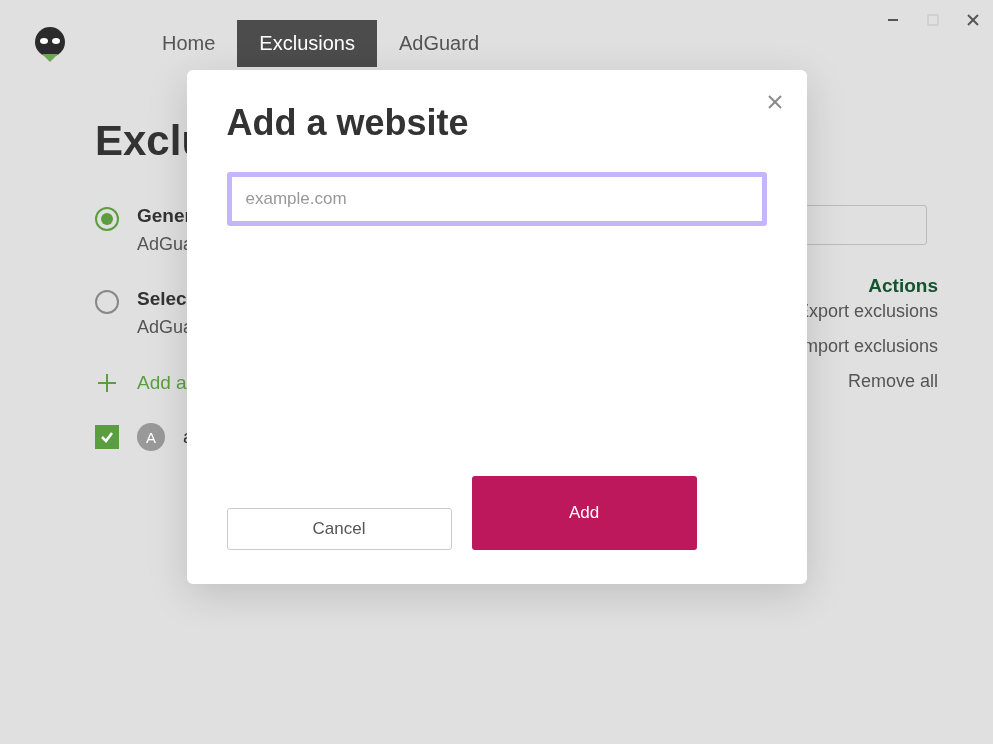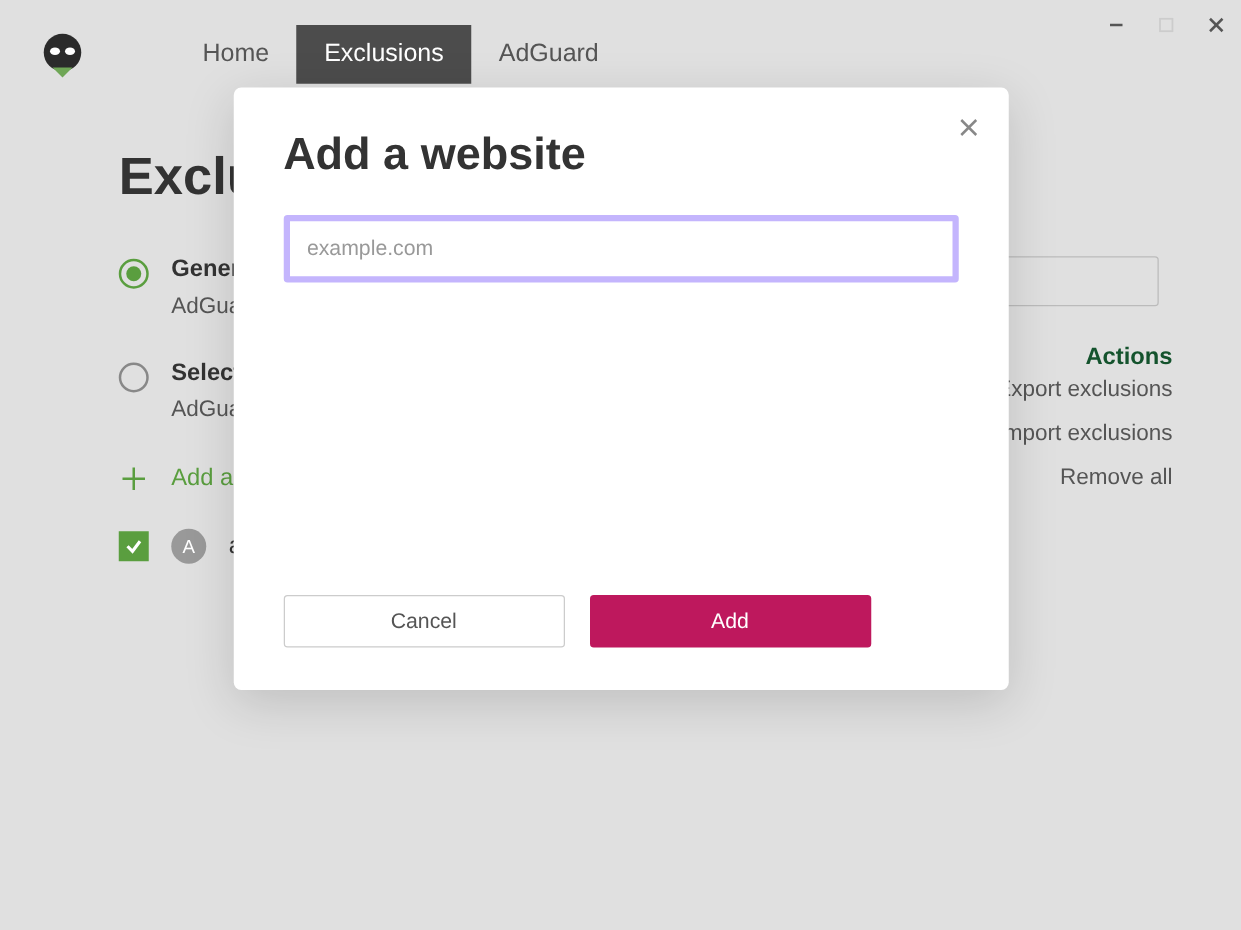--- a/index.html
+++ b/index.html
@@ -264,20 +264,21 @@
   border-radius: 3px;
   cursor: pointer;
   text-align: center;
   border: none;
 }
 .btn-cancel {
   background: #fff;
   border: 1px solid #ccc;
   color: #555;
   max-width: 225px;
+  margin-top: 32px;
 }
 .btn-add {
   background: #be185d;
   color: #fff;
   max-width: 225px;
 }
 </style>
 </head>
 <body>
 

